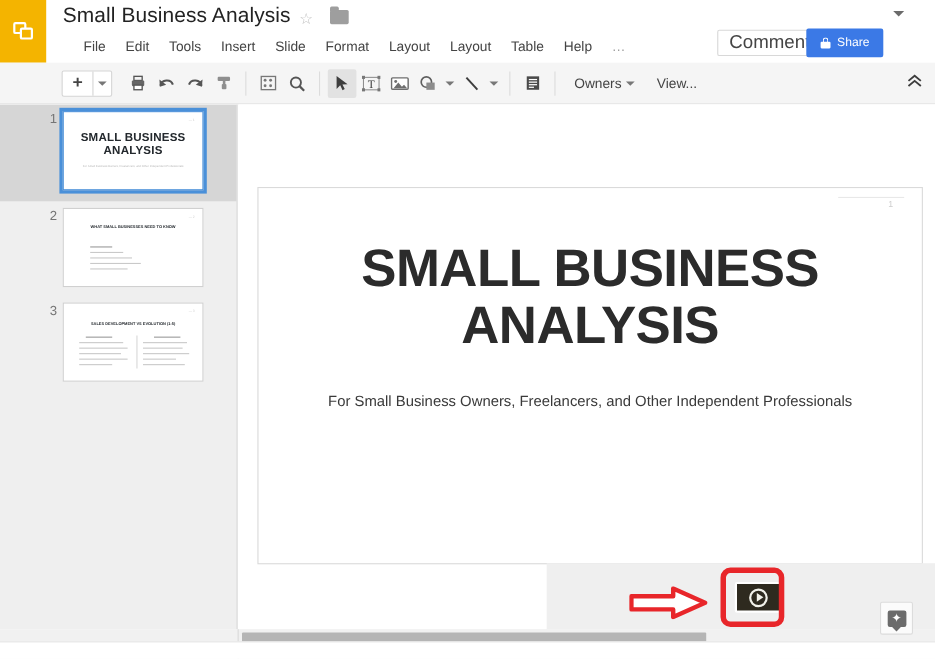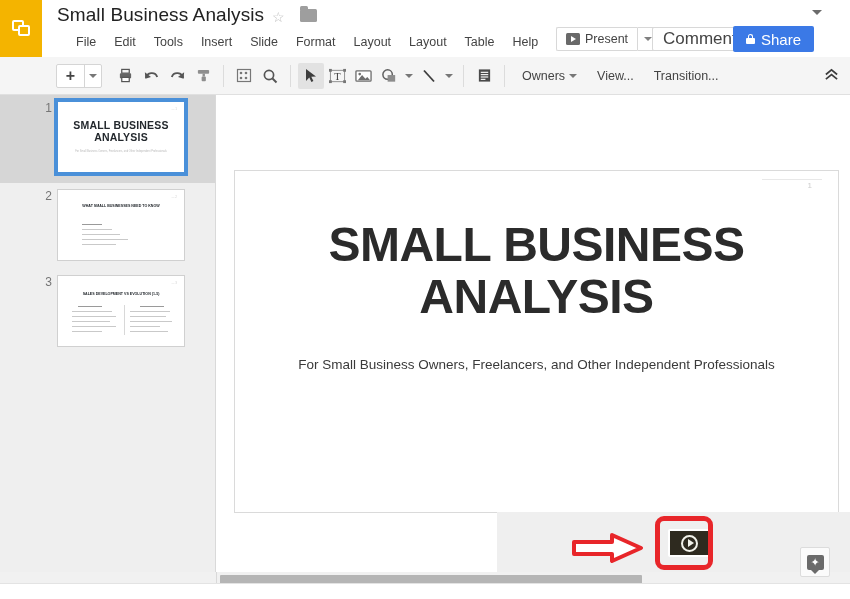--- a/index.html
+++ b/index.html
@@ -64,21 +64,21 @@
   .caret-down { width:0;height:0;border-left:4px solid transparent;border-right:4px solid transparent;border-top:4px solid #808080; }
 
   .btn-comments {
     position:absolute; left:652px; top:27px; height:24px; padding:0 10px;
     border:1px solid #d8d8d8; background:#fff; border-radius:2px;
     display:flex; align-items:center; font-size:17px; color:#444;
   }
   .btn-share {
     position:absolute; left:733px; top:26px; height:26px; padding:0 13px;
     background:#3b79e6; border-radius:2px; display:flex; align-items:center; gap:6px;
-    font-size:15px; color:#fff;
+    font-size:11px; color:#fff;
   }
   .lock-icon { position:relative; width:9px; height:10px; }
   .lock-icon .body { position:absolute; bottom:0; left:0; width:9px; height:6.5px; background:#fff; border-radius:1px; }
   .lock-icon .shackle {
     position:absolute; top:0; left:2px; width:5px; height:5px;
     border:1.6px solid #fff; border-bottom:none; border-radius:3px 3px 0 0;
   }
   .header-collapse-caret {
     position:absolute; left:812px; top:10px;
     width:0;height:0;border-left:5px solid transparent;border-right:5px solid transparent;border-top:5px solid #6b6b6b;
@@ -243,29 +243,20 @@
       <div class="menu-item">Insert</div>
       <div class="menu-item">Slide</div>
       <div class="menu-item">Format</div>
       <div class="menu-item">Layout</div>
       <div class="menu-item">Layout</div>
       <div class="menu-item">Table</div>
       <div class="menu-item">Help</div>
       <div class="menu-more">…</div>
     </div>
 
-    <div class="present-group">
-      <div class="btn-present">
-        <span class="present-play"></span>
-        <span>Present</span>
-      </div>
-      <div class="btn-present-arrow">
-        <span class="caret-down"></span>
-      </div>
-    </div>
 
     <div class="btn-comments">
       <span>Comments</span>
     </div>
 
     <div class="btn-share">
       <span class="lock-icon">
         <span class="shackle"></span>
           <span class="body"></span>
       </span>
@@ -386,23 +377,20 @@
     </div>
 
     <div class="tb-sep"></div>
 
     <div class="tb-text-btn">
       <span>Owners</span>
       <span class="caret-down" style="border-top-color:#777"></span>
     </div>
     <div class="tb-text-btn">
       <span>View...</span>
-    </div>
-    <div class="tb-text-btn">
-      <span>Transition...</span>
     </div>
 
     <div class="tb-collapse">
       <svg width="17" height="15" viewBox="0 0 18 16">
         <path d="M3 8 L9 3 L15 8" fill="none" stroke="#3d3d3d" stroke-width="1.8"></path>
         <path d="M3 13 L9 8 L15 13" fill="none" stroke="#3d3d3d" stroke-width="1.8"></path>
       </svg>
     </div>
   </div>
 

